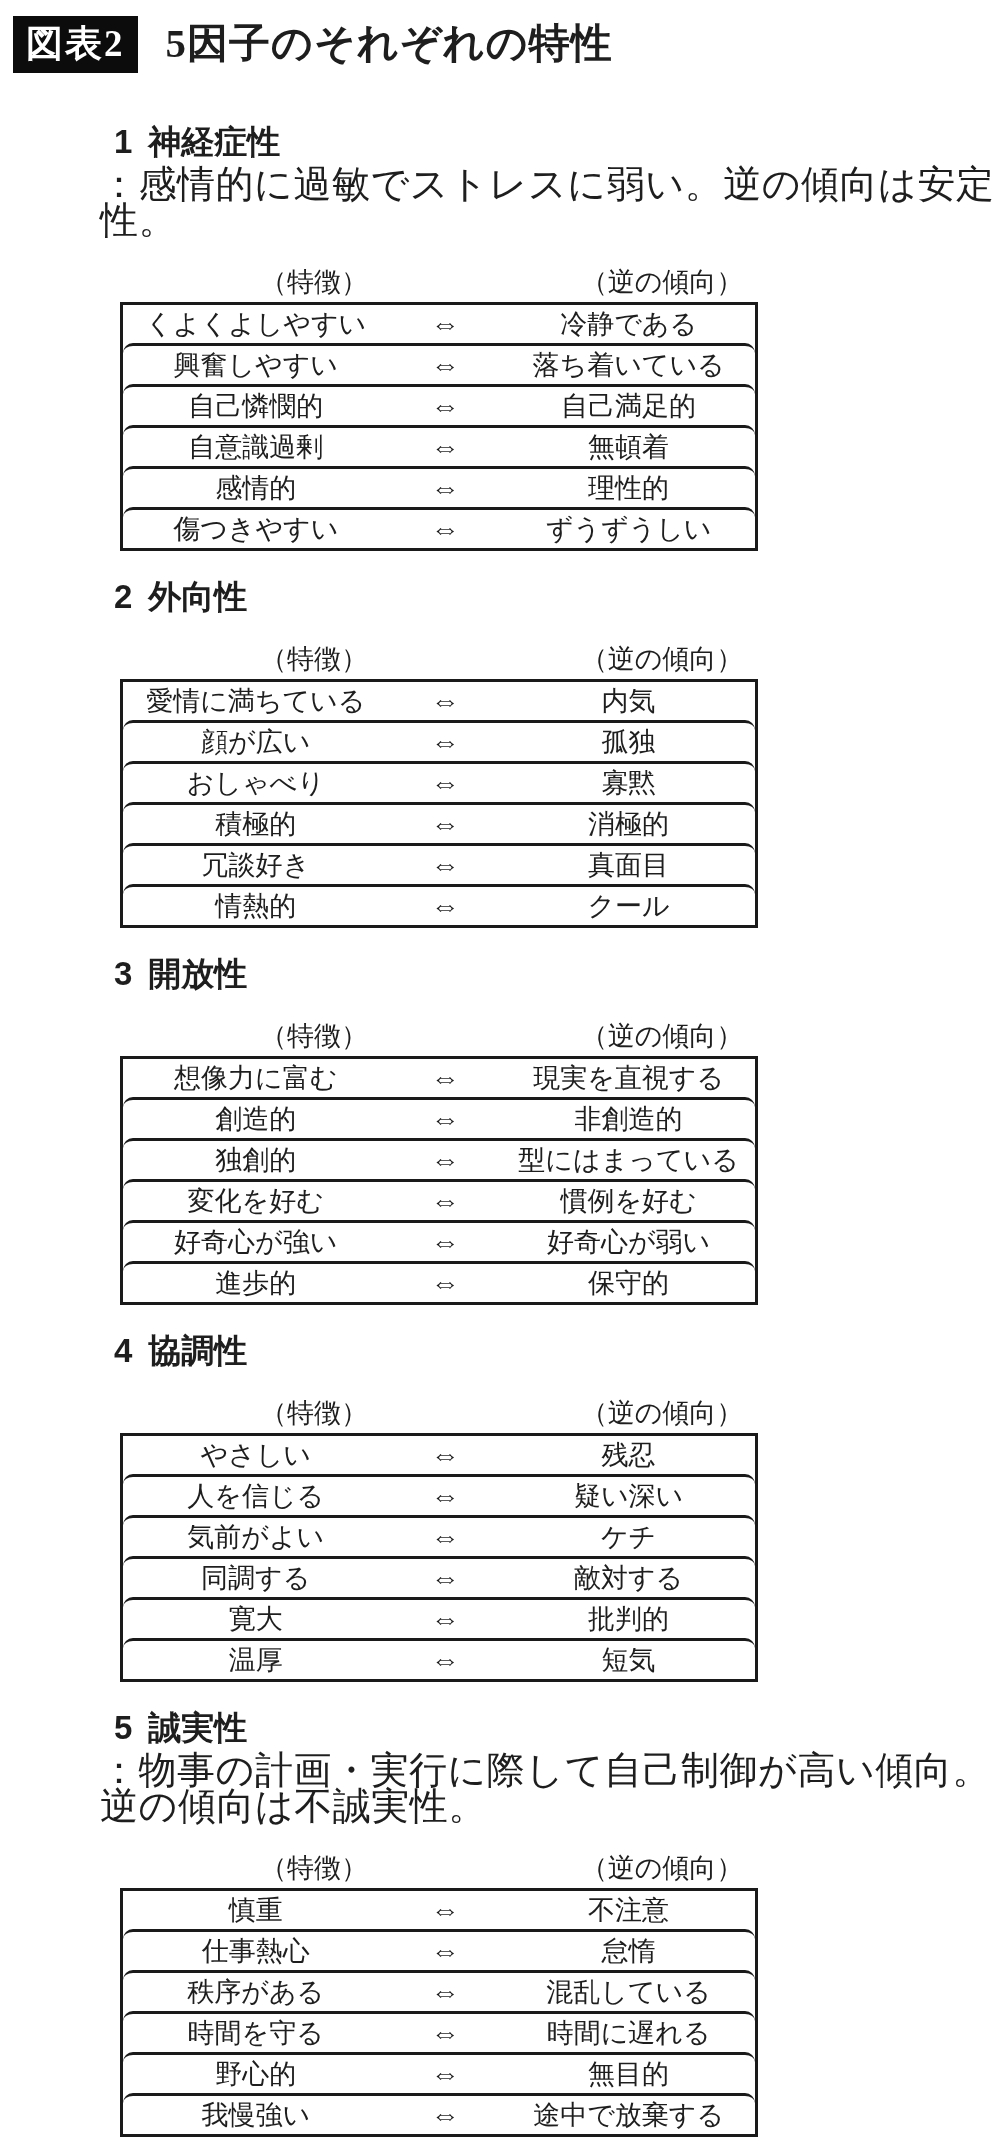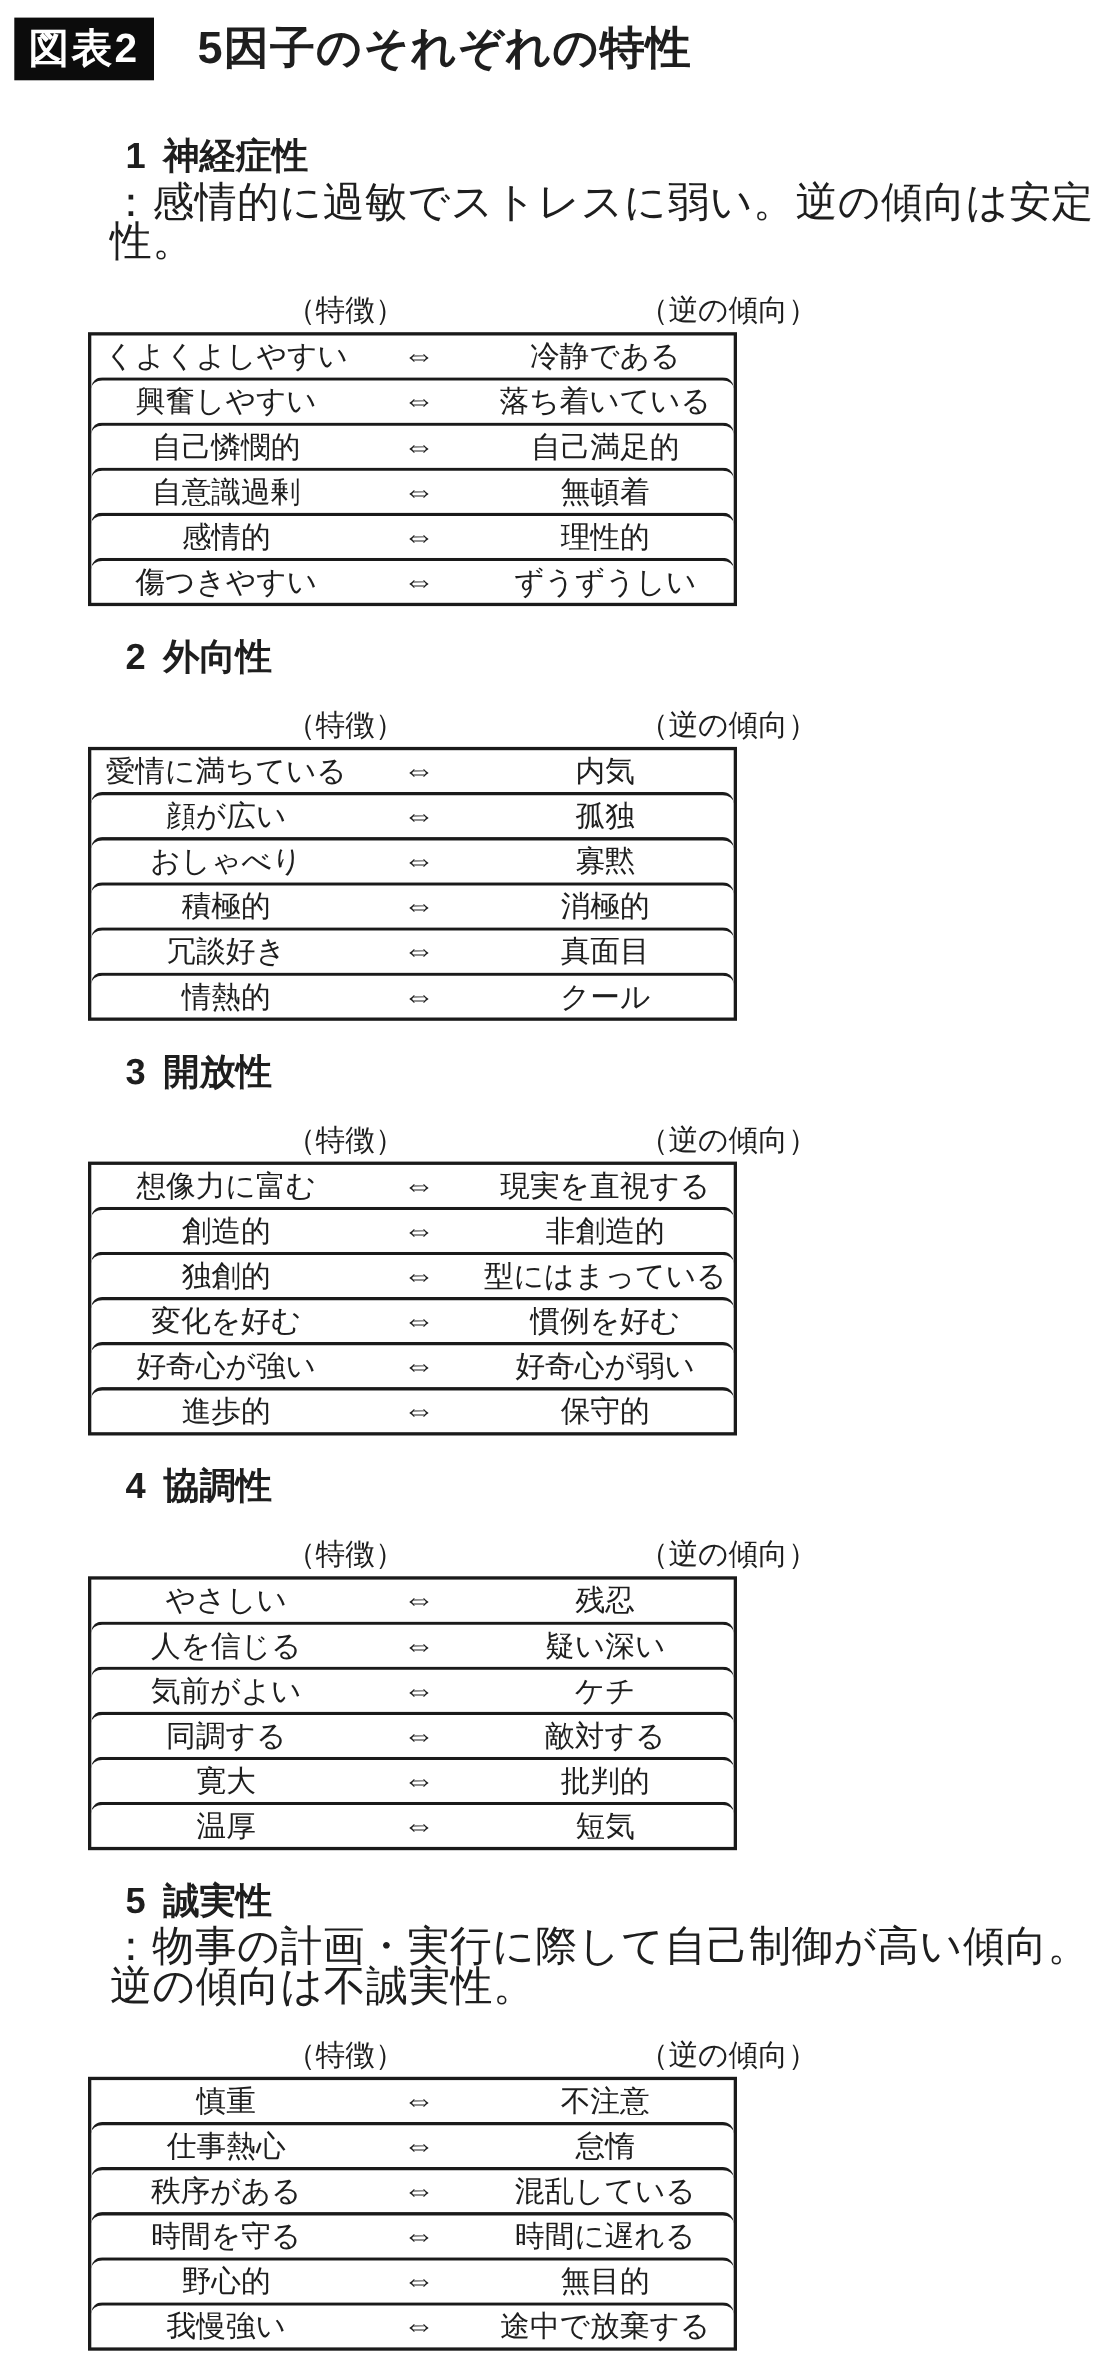--- a/index.html
+++ b/index.html
@@ -13,35 +13,36 @@
     overflow: hidden;
     font-family: "Liberation Sans", sans-serif;
     color: #1e1e1e;
   }
   header.figure-header {
     display: flex;
     align-items: center;
     gap: 24px;
     padding: 12px 0 0 13px;
     height: 64px;
+    font-family: Liberation Serif, serif;
   }
   .badge {
     background: #0c0c0c;
     color: #ffffff;
     font-size: 37px;
     font-weight: bold;
     line-height: 1;
     padding: 9px 13px 11px 13px;
     letter-spacing: 2px;
     flex: 0 0 auto;
   }
   .page-title {
     font-size: 41px;
     font-weight: bold;
-    margin: 16px;
+    margin: 4px;
     letter-spacing: 1px;
     line-height: 1.1;
   }
   main.sections {
     margin-top: 48px;
   }
   section.factor {
     margin-bottom: 28px;
   }
   .heading {
@@ -64,22 +65,22 @@
     width: 590px;
     display: grid;
     grid-template-columns: 42% 18% 40%;
     font-size: 27px;
     line-height: 32px;
   }
   .col-headers span {
     text-align: center;
   }
   .traits-table {
-    margin-left: 80px;
-    width: 590px;
+    margin-left: 120px;
+    width: 638px;
     border: 3px solid #1a1a1a;
     box-sizing: border-box;
   }
   .row {
     display: grid;
     grid-template-columns: 42% 18% 40%;
     height: 38px;
     align-items: center;
   }
   .row + .row {

